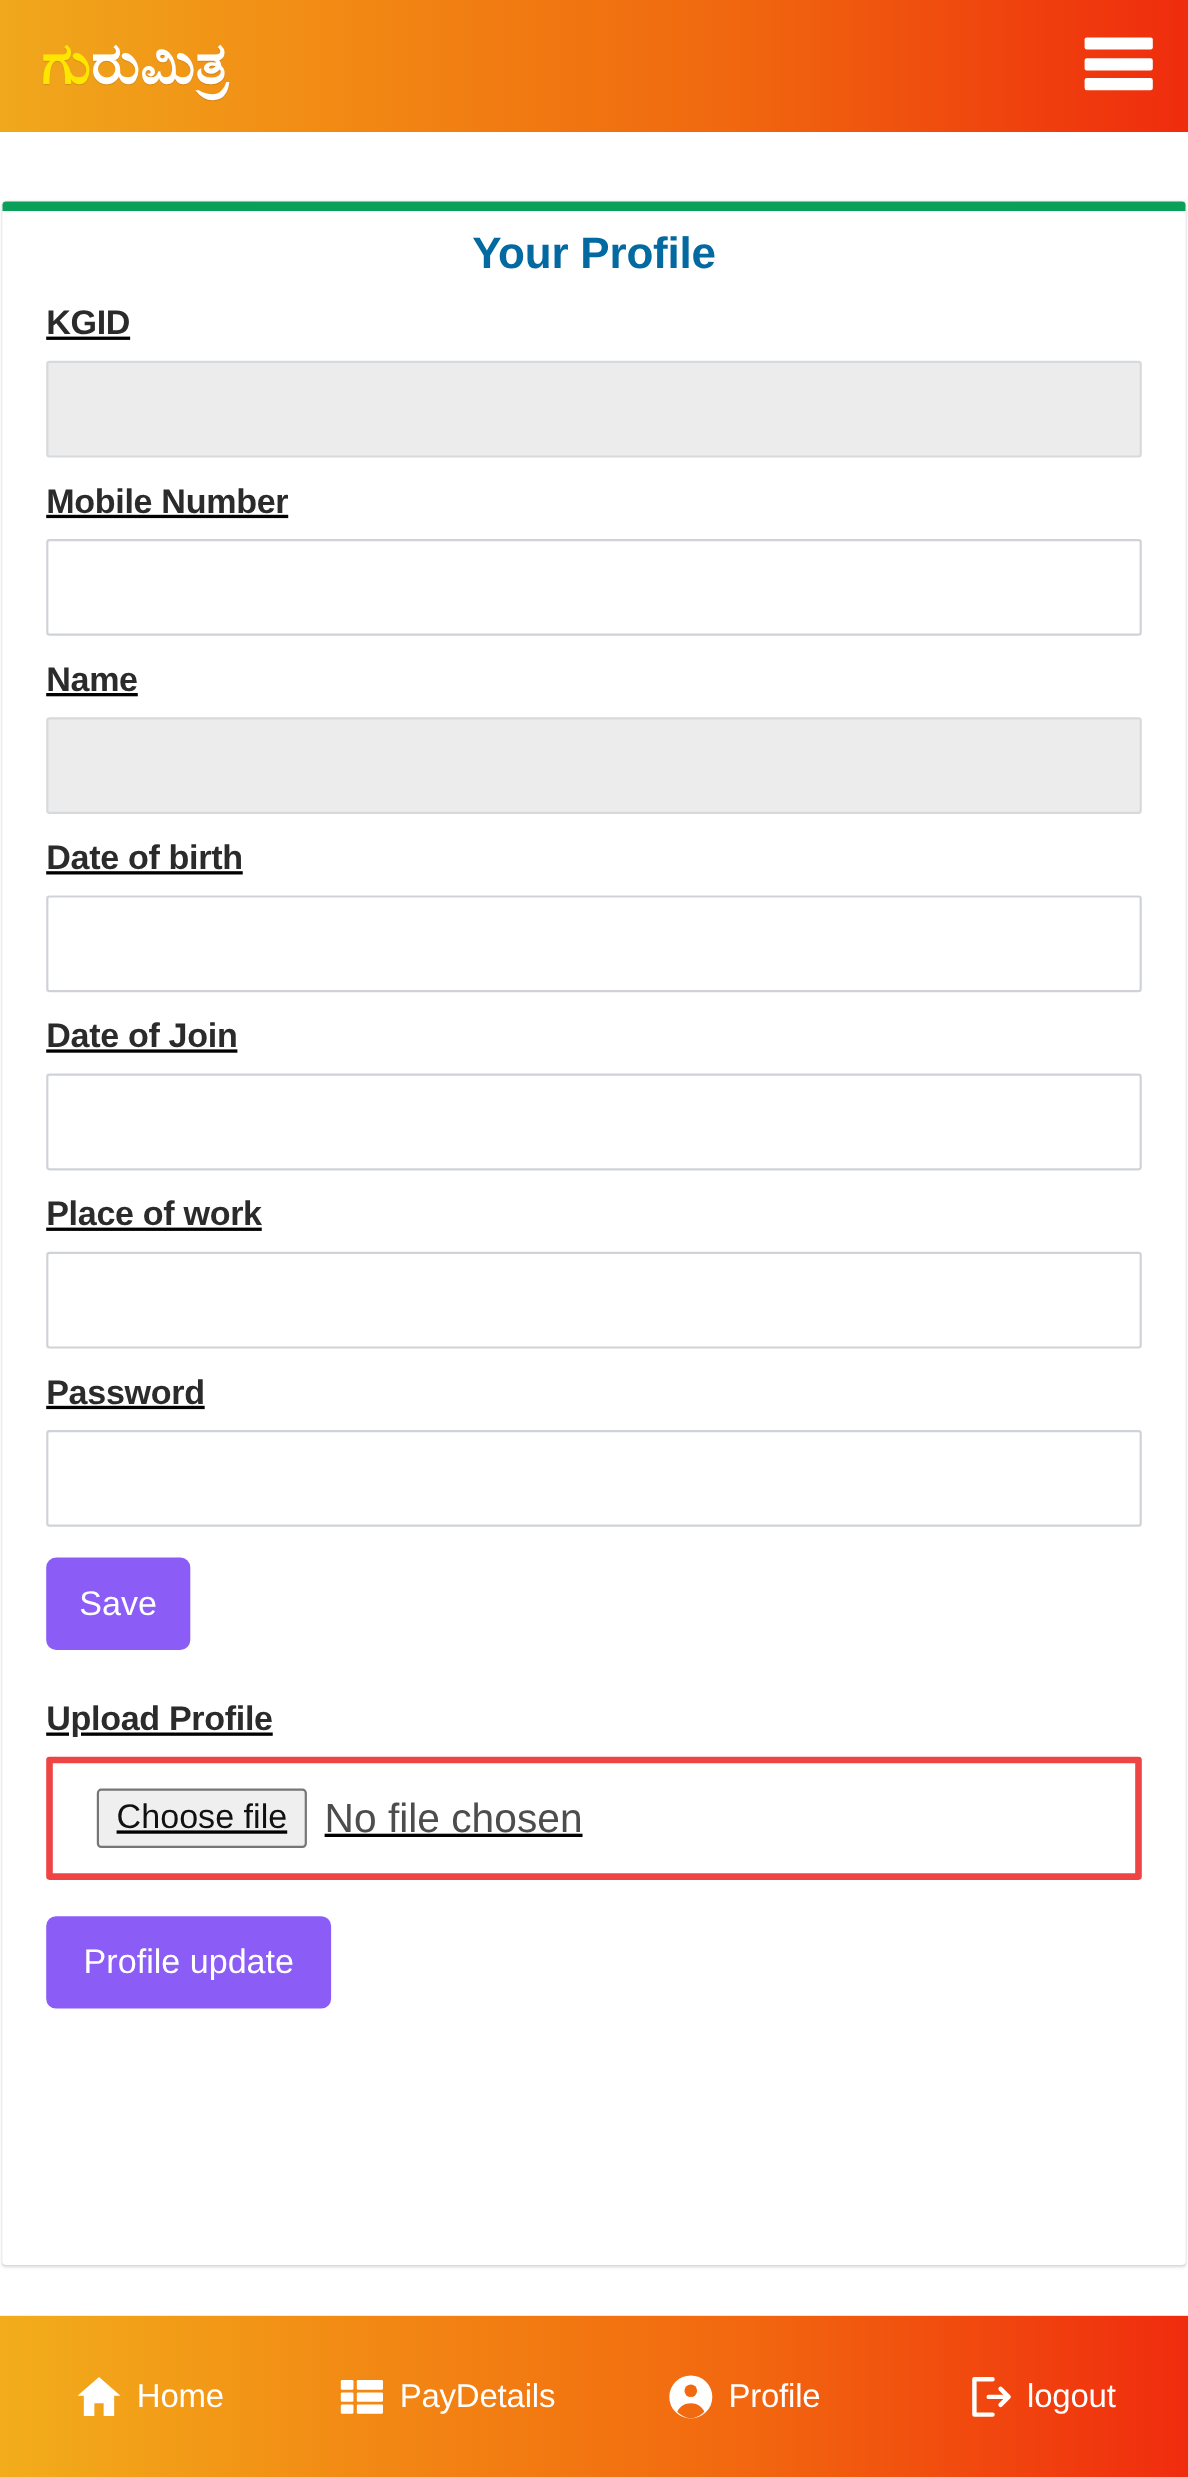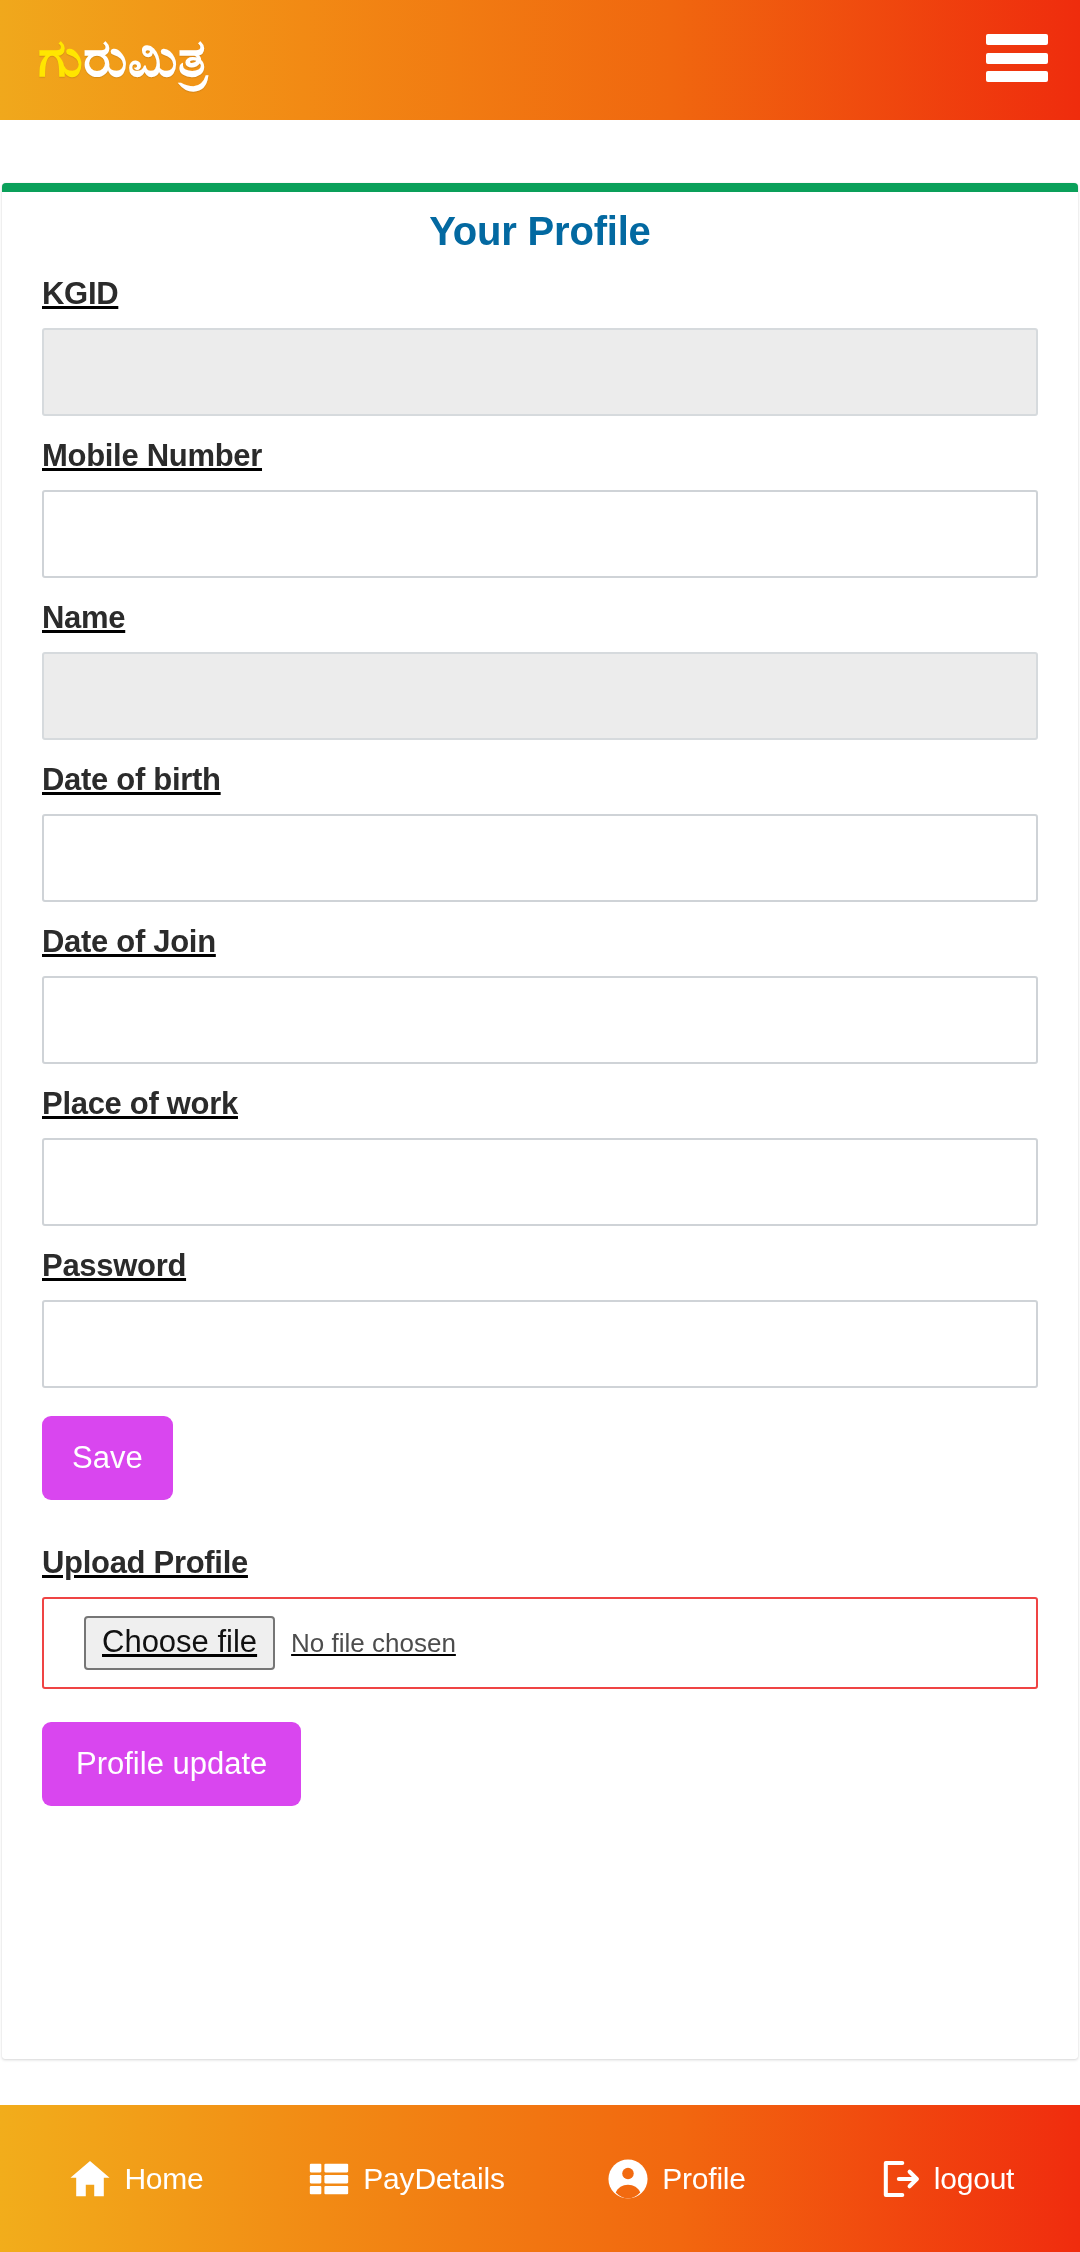--- a/index.html
+++ b/index.html
@@ -113,59 +113,59 @@
     outline: none;
   }
   .finput.disabled {
     background: #ececec;
     border-color: #d6dadd;
     color: #6f6f6f;
   }
 
   .btn {
     display: inline-block;
-    background: #d946ef;
+    background: #8b5cf6;
     color: #ffffff;
     border: none;
     border-radius: 9px;
     font-size: 31px;
     font-family: "Liberation Sans", "DejaVu Sans", sans-serif;
     line-height: 1;
     padding: 26px 30px 27px 30px;
     cursor: pointer;
   }
   .btn-save { margin-top: 28px; }
   .btn-update { margin-top: 33px; padding-left: 34px; padding-right: 34px; }
 
   .field-upload { margin-top: 45px; }
 
   .filebox {
     display: flex;
     align-items: center;
     width: 100%;
-    height: 92px;
-    background: #ffffff;
-    border: 2px solid #ef4444;
+    height: 112px;
+    background: #ffffff;
+    border: 6px solid #ef4444;
     border-radius: 3px;
     padding: 17px 18px;
   }
   .choose-btn {
     font-family: "Liberation Sans", "DejaVu Sans", sans-serif;
     font-size: 31px;
     color: #111111;
     background: #efefef;
     border: 2px solid #767676;
     border-radius: 4px;
     padding: 7px 16px 9px 16px;
     line-height: 1.1;
     cursor: pointer;
     margin-left: 22px;
   }
   .file-status {
-    font-size: 26px;
+    font-size: 37px;
     color: #4d4d4d;
     margin-left: 16px;
     white-space: nowrap;
   }
 
   .gap-bottom { height: 46px; background: #ffffff; }
 
   
   .tabbar {
     flex: 0 0 147px;

